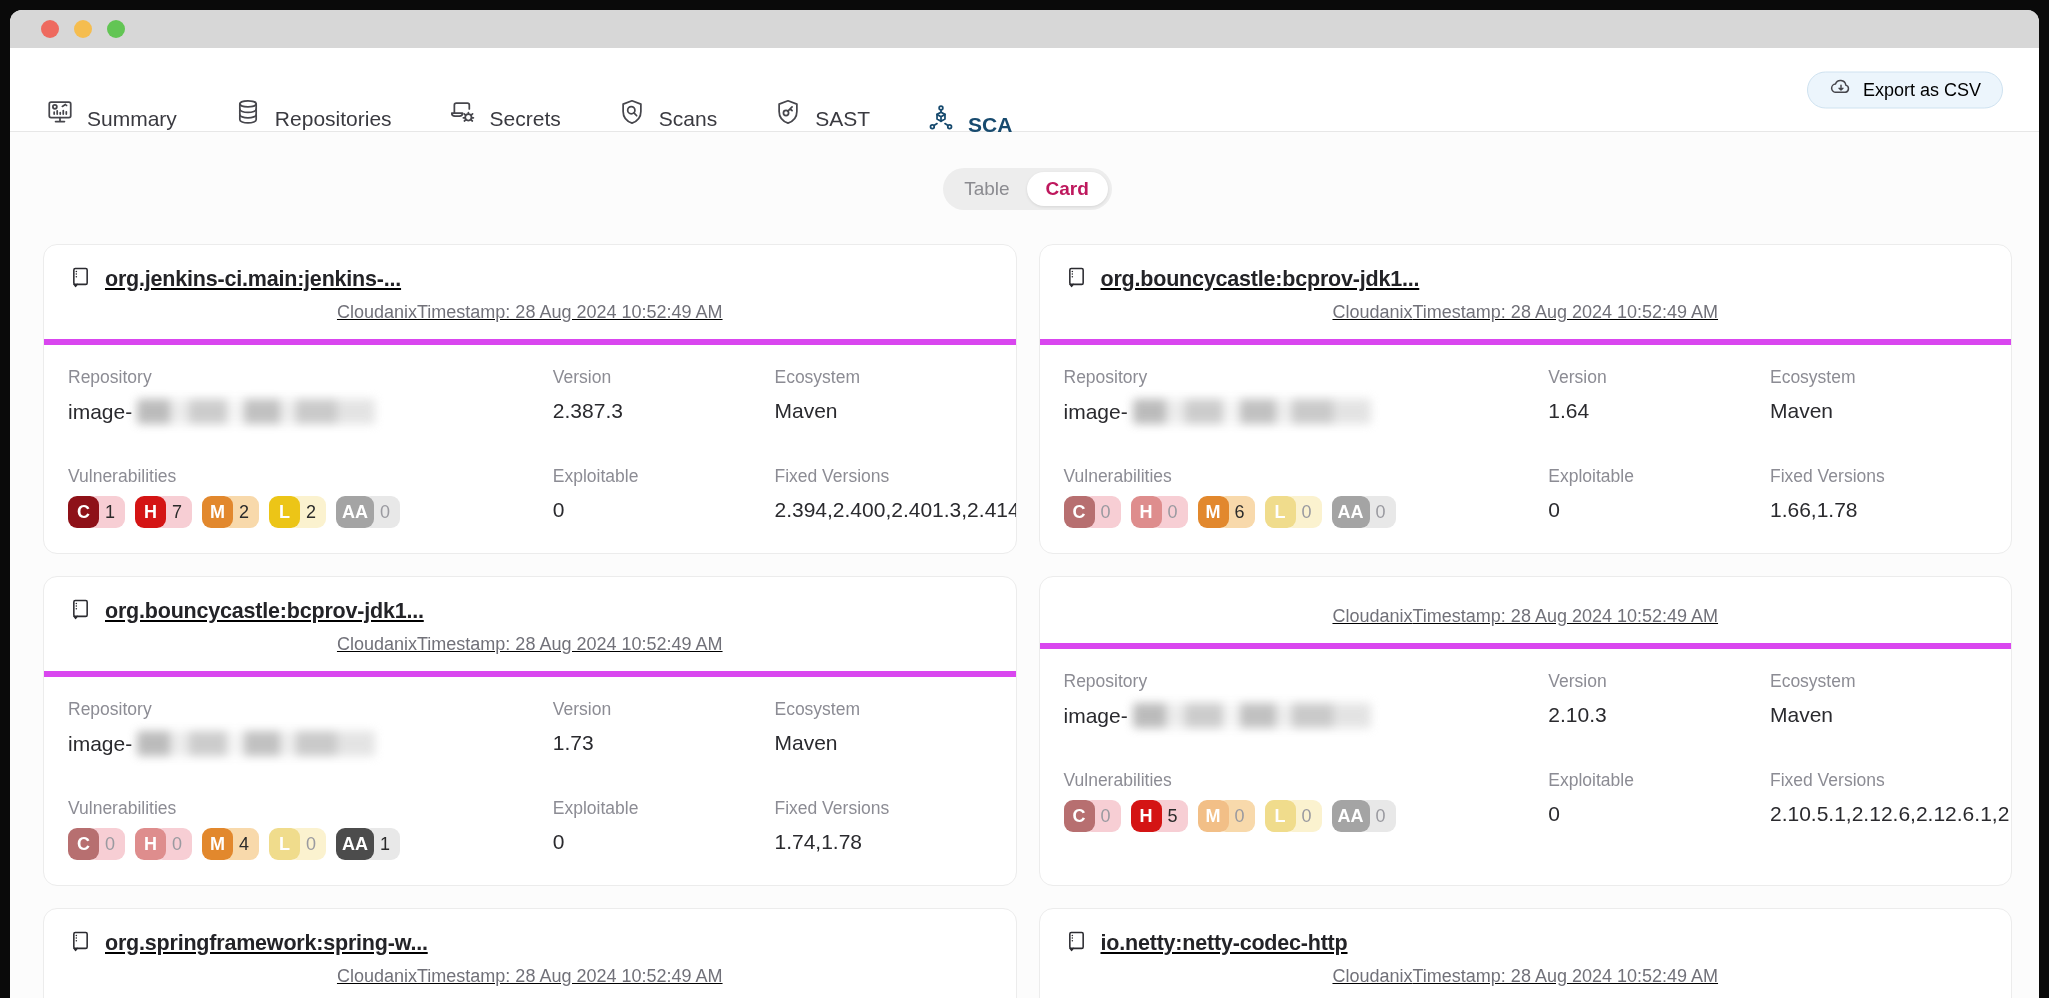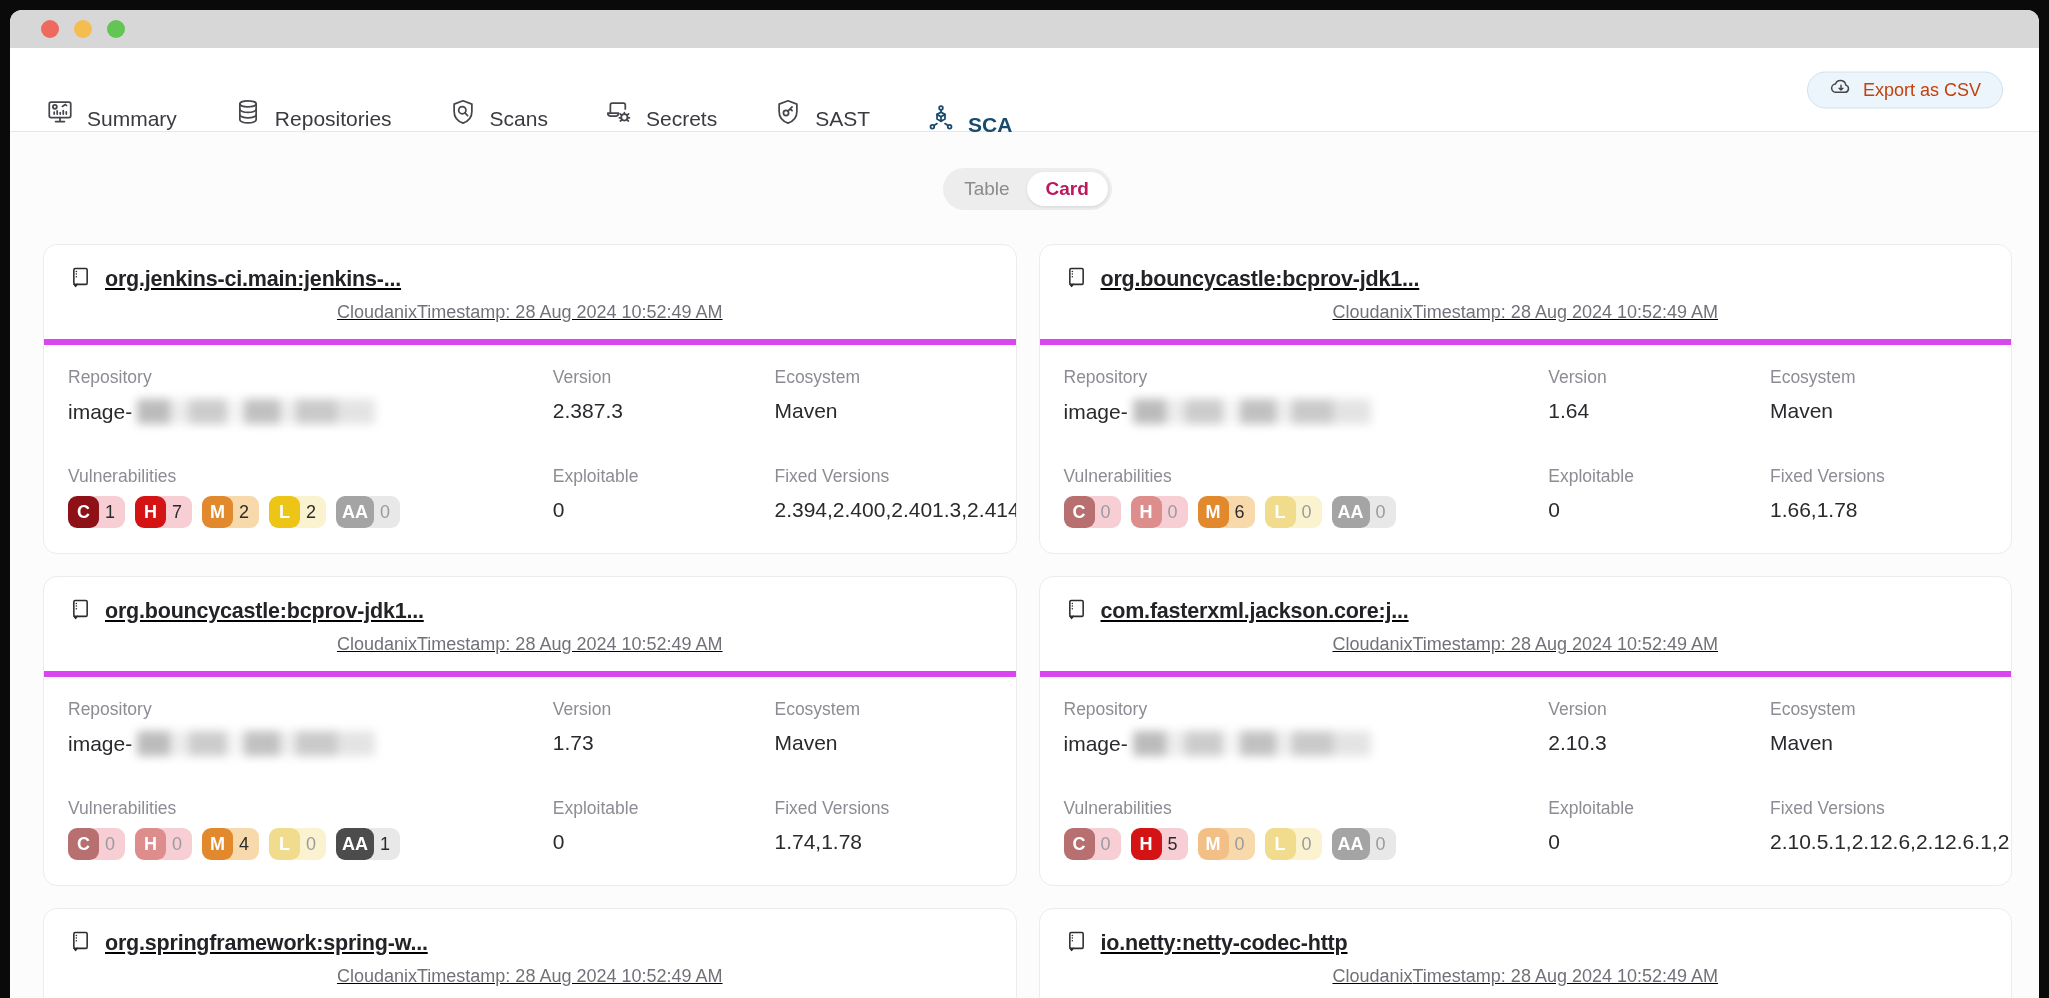--- a/index.html
+++ b/index.html
@@ -26,21 +26,21 @@
   .tab svg { width:28px; height:28px; stroke:#46464c; stroke-width:1.5;
              fill:none; stroke-linecap:round; stroke-linejoin:round; }
   .tab.active { color:#174a6e; font-weight:600;margin-top:12px; }
   .tab.active svg { stroke:#174a6e; }
   .tab.active::after { content:""; position:absolute; left:-10px; right:-10px;
                        bottom:0; height:4px; background:#174a6e; }
 
   .export-btn { position:absolute; right:36px; top:50%; transform:translateY(-50%);
                 display:flex; align-items:center; gap:10px; background:#ecf5fc;
                 border:1.5px solid #cfe2f0; border-radius:999px; padding:3px 21px;
-                font-size:18px; color:#c2410c; cursor:pointer; }
+                font-size:18px; color:#000000; cursor:pointer; }
   .export-btn svg { width:24px; height:24px; stroke:#46464c; stroke-width:1.5;
                     fill:none; stroke-linecap:round; stroke-linejoin:round; }
 
   
   .content { position:absolute; top:122px; left:0; right:0; bottom:0;
              background:#fcfcfc; padding:0 27px 0 33px; }
   .toolbar { display:flex; justify-content:center; padding-top:36px; }
   .toggle { display:flex; align-items:center; background:#ededed;
             border-radius:999px; padding:4px; height:42px; }
   .toggle-opt { font-size:19px; color:#8b8b90; padding:6px 17px; border-radius:999px;
@@ -105,34 +105,34 @@
       <span><svg viewBox="0 0 24 24">
             <ellipse cx="12" cy="5" rx="7" ry="2.6"></ellipse>
             <path d="M5 5v4.7c0 1.4 3.1 2.6 7 2.6s7-1.2 7-2.6V5"></path>
             <path d="M5 9.7v4.7c0 1.4 3.1 2.6 7 2.6s7-1.2 7-2.6V9.7"></path>
             <path d="M5 14.4v4.3c0 1.4 3.1 2.6 7 2.6s7-1.2 7-2.6v-4.3"></path>
           </svg></span>
       <span>Repositories</span>
     </div>
     <div class="tab">
       <span><svg viewBox="0 0 24 24">
-            <path d="M12 2.4l7.6 2.8v6.3c0 5-3.2 8.4-7.6 10-4.4-1.6-7.6-5-7.6-10V5.2z"></path>
-            <circle cx="11.4" cy="10.4" r="3.1"></circle>
-            <path d="M13.7 12.8l2.3 2.4"></path>
-          </svg></span>
-      <span>Scans</span>
-    </div>
-    <div class="tab">
-      <span><svg viewBox="0 0 24 24">
             <path d="M4.6 12.6V6a1.6 1.6 0 0 1 1.6-1.6h9.6A1.6 1.6 0 0 1 17.4 6v3.4"></path>
             <path d="M2.4 13h9.2c0 1.5-1.2 2.5-2.7 2.5H5.1c-1.5 0-2.7-1-2.7-2.5z"></path>
             <circle cx="16.6" cy="16.6" r="2.7"></circle>
             <path d="M16.6 13.9v-1.3M14.3 14.7l-1.3-1.1M18.9 14.7l1.3-1.1M13.8 17h-1.5M19.4 17h1.5M14.4 18.6l-1.2 1.1M18.8 18.6l1.2 1.1"></path>
           </svg></span>
       <span>Secrets</span>
+    </div>
+    <div class="tab">
+      <span><svg viewBox="0 0 24 24">
+            <path d="M12 2.4l7.6 2.8v6.3c0 5-3.2 8.4-7.6 10-4.4-1.6-7.6-5-7.6-10V5.2z"></path>
+            <circle cx="11.4" cy="10.4" r="3.1"></circle>
+            <path d="M13.7 12.8l2.3 2.4"></path>
+          </svg></span>
+      <span>Scans</span>
     </div>
     <div class="tab">
       <span><svg viewBox="0 0 24 24">
             <path d="M12 2.4l7.6 2.8v6.3c0 5-3.2 8.4-7.6 10-4.4-1.6-7.6-5-7.6-10V5.2z"></path>
             <circle cx="10.3" cy="12.8" r="2.2"></circle>
             <path d="M11.9 11.2l3.6-3.6M14.2 9.5l1.3 1.3"></path>
           </svg></span>
       <span>SAST</span>
     </div>
     <div class="tab active">
@@ -356,28 +356,20 @@
               <div class="f-value">0</div>
             </div>
             <div class="cell">
               <div class="f-label">Fixed Versions</div>
               <div class="f-value">1.74,1.78</div>
             </div>
           </div>
         </div>
         <div class="card">
           <div class="card-header">
-            <div class="title-row">
-              <span><svg viewBox="0 0 24 24">
-                  <rect x="5.6" y="3.4" width="12.8" height="15.2" rx="1.4"></rect>
-                  <path d="M8 6.2h.01M8 8.7h.01M8 11.2h.01"></path>
-                  <path d="M5.8 18.6l1.5 1.9 1.5-1.9"></path>
-                </svg></span>
-              <span class="card-title">com.fasterxml.jackson.core:j...</span>
-            </div>
             <div class="meta-row">
               <span class="vendor">Cloudanix</span>
               <span class="timestamp">Timestamp: 28 Aug 2024 10:52:49 AM</span>
             </div>
           </div>
           <div class="card-body">
             <div class="cell">
               <div class="f-label">Repository</div>
               <div class="f-value">
                 <span>image-</span>

